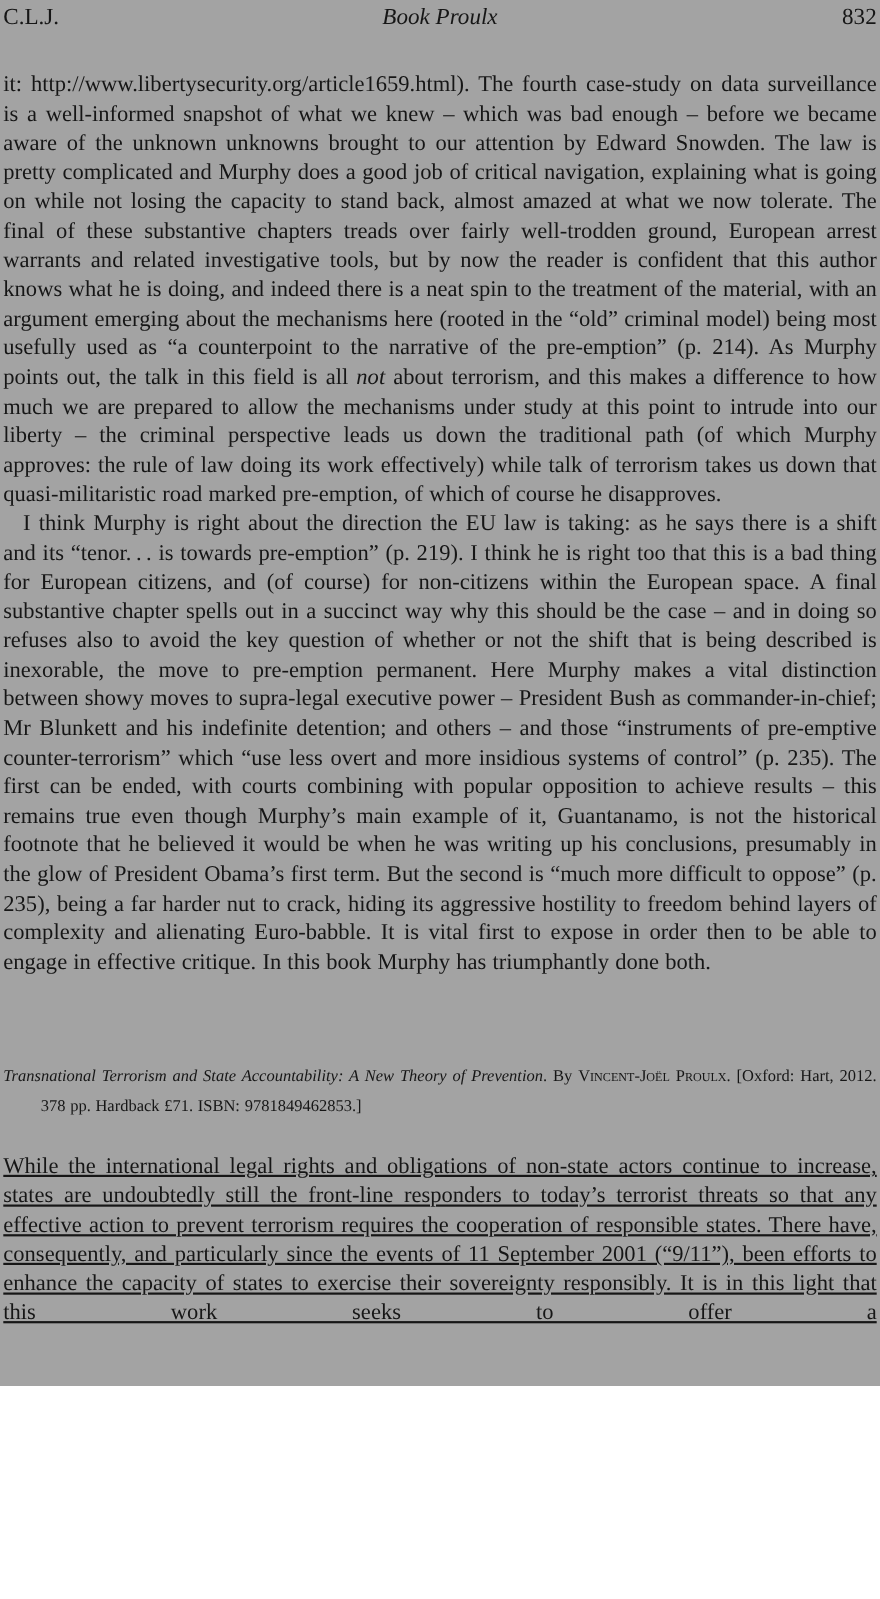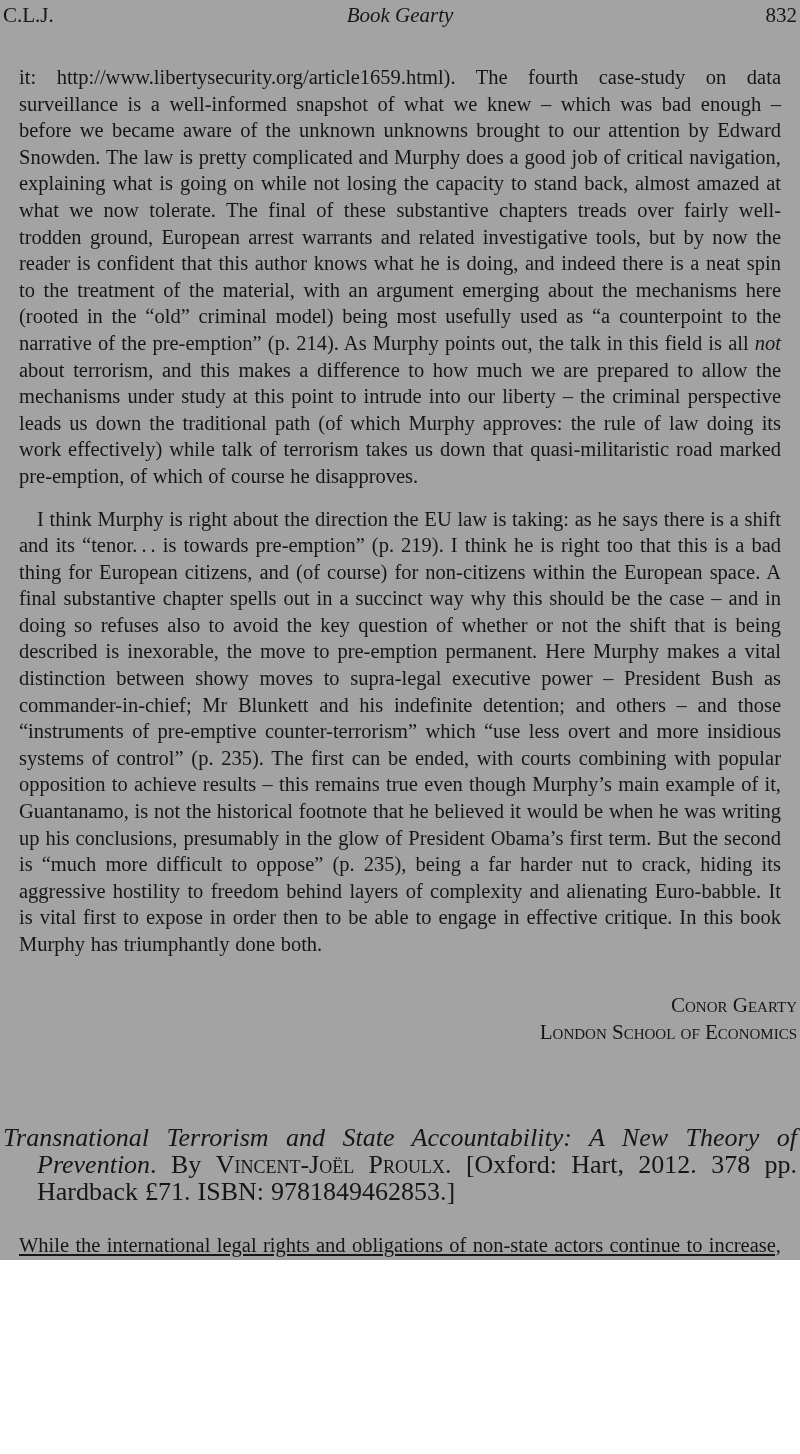--- a/index.html
+++ b/index.html
@@ -29,21 +29,21 @@
   .h-center {
     position: absolute;
     left: 50%;
     transform: translateX(-50%);
     font-style: italic;
   }
   .body-text {
     margin-top: 36px;
   }
   .para {
-    margin: 16px;
+    margin: 0;
     font-size: 20.5px;
     line-height: 26.6px;
     text-align: justify;
     word-spacing: 0.5px;
   }
   .indent-first {
     text-indent: 18px;
   }
   .continues {
     text-align-last: justify;
@@ -56,49 +56,45 @@
     font-variant: small-caps;
   }
   .signature {
     margin-top: 34px;
     text-align: right;
     font-size: 21px;
     line-height: 27px;
   }
   .citation {
     margin: 78px 0 17px 0;
-    font-size: 26px;
+    font-size: 15px;
     line-height: 27px;
     text-align: justify;
     padding-left: 34px;
     text-indent: -34px;
     word-spacing: 0.5px;
   }
   .opening-para {
     margin-top: 27px;
   }
 </style>
 </head>
 <body>
 
 <div class="page">
 
   <div class="page-header">
     <span class="h-left">C.L.J.</span>
-    <span class="h-center">Book Gearty</span>
+    <span class="h-center">Book Proulx</span>
     <span class="h-right">832</span>
   </div>
 
   <div class="body-text">
     <p class="para"><span>it: http://www.libertysecurity.org/article1659.html). The fourth case-study on data surveillance is a well-informed snapshot of what we knew – which was bad enough – before we became aware of the unknown unknowns brought to our attention by Edward Snowden. The law is pretty complicated and Murphy does a good job of critical navigation, explaining what is going on while not losing the capacity to stand back, almost amazed at what we now tolerate. The final of these substantive chapters treads over fairly well-trodden ground, European arrest warrants and related investigative tools, but by now the reader is confident that this author knows what he is doing, and indeed there is a neat spin to the treatment of the material, with an argument emerging about the mechanisms here (rooted in the “old” criminal model) being most usefully used as “a counterpoint to the narrative of the pre-emption” (p. 214). As Murphy points out, the talk in this field is all </span><span class="italic">not</span><span> about terrorism, and this makes a difference to how much we are prepared to allow the mechanisms under study at this point to intrude into our liberty – the criminal perspective leads us down the traditional path (of which Murphy approves: the rule of law doing its work effectively) while talk of terrorism takes us down that quasi-militaristic road marked pre-emption, of which of course he disapproves.</span></p>
     <p class="para indent-first">I think Murphy is right about the direction the EU law is taking: as he says there is a shift and its “tenor. . . is towards pre-emption” (p. 219). I think he is right too that this is a bad thing for European citizens, and (of course) for non-citizens within the European space. A final substantive chapter spells out in a succinct way why this should be the case – and in doing so refuses also to avoid the key question of whether or not the shift that is being described is inexorable, the move to pre-emption permanent. Here Murphy makes a vital distinction between showy moves to supra-legal executive power – President Bush as commander-in-chief; Mr Blunkett and his indefinite detention; and others – and those “instruments of pre-emptive counter-terrorism” which “use less overt and more insidious systems of control” (p. 235). The first can be ended, with courts combining with popular opposition to achieve results – this remains true even though Murphy’s main example of it, Guantanamo, is not the historical footnote that he believed it would be when he was writing up his conclusions, presumably in the glow of President Obama’s first term. But the second is “much more difficult to oppose” (p. 235), being a far harder nut to crack, hiding its aggressive hostility to freedom behind layers of complexity and alienating Euro-babble. It is vital first to expose in order then to be able to engage in effective critique. In this book Murphy has triumphantly done both.</p>
 
-    <div class="signature">
-      <div class="smallcaps">Conor Gearty</div>
-      <div class="smallcaps">London School of Economics</div>
-    </div>
   </div>
 
   <div class="citation"><span class="italic">Transnational Terrorism and State Accountability: A New Theory of Prevention</span><span>. By </span><span class="smallcaps">Vincent-Joël Proulx</span><span>. [Oxford: Hart, 2012. 378 pp. Hardback £71. ISBN: 9781849462853.]</span></div>
 
   <p class="para opening-para continues">While the international legal rights and obligations of non-state actors continue to increase, states are undoubtedly still the front-line responders to today’s terrorist threats so that any effective action to prevent terrorism requires the cooperation of responsible states. There have, consequently, and particularly since the events of 11 September 2001 (“9/11”), been efforts to enhance the capacity of states to exercise their sovereignty responsibly. It is in this light that this work seeks to offer a</p>
 
 </div>
 
 </body></html>

